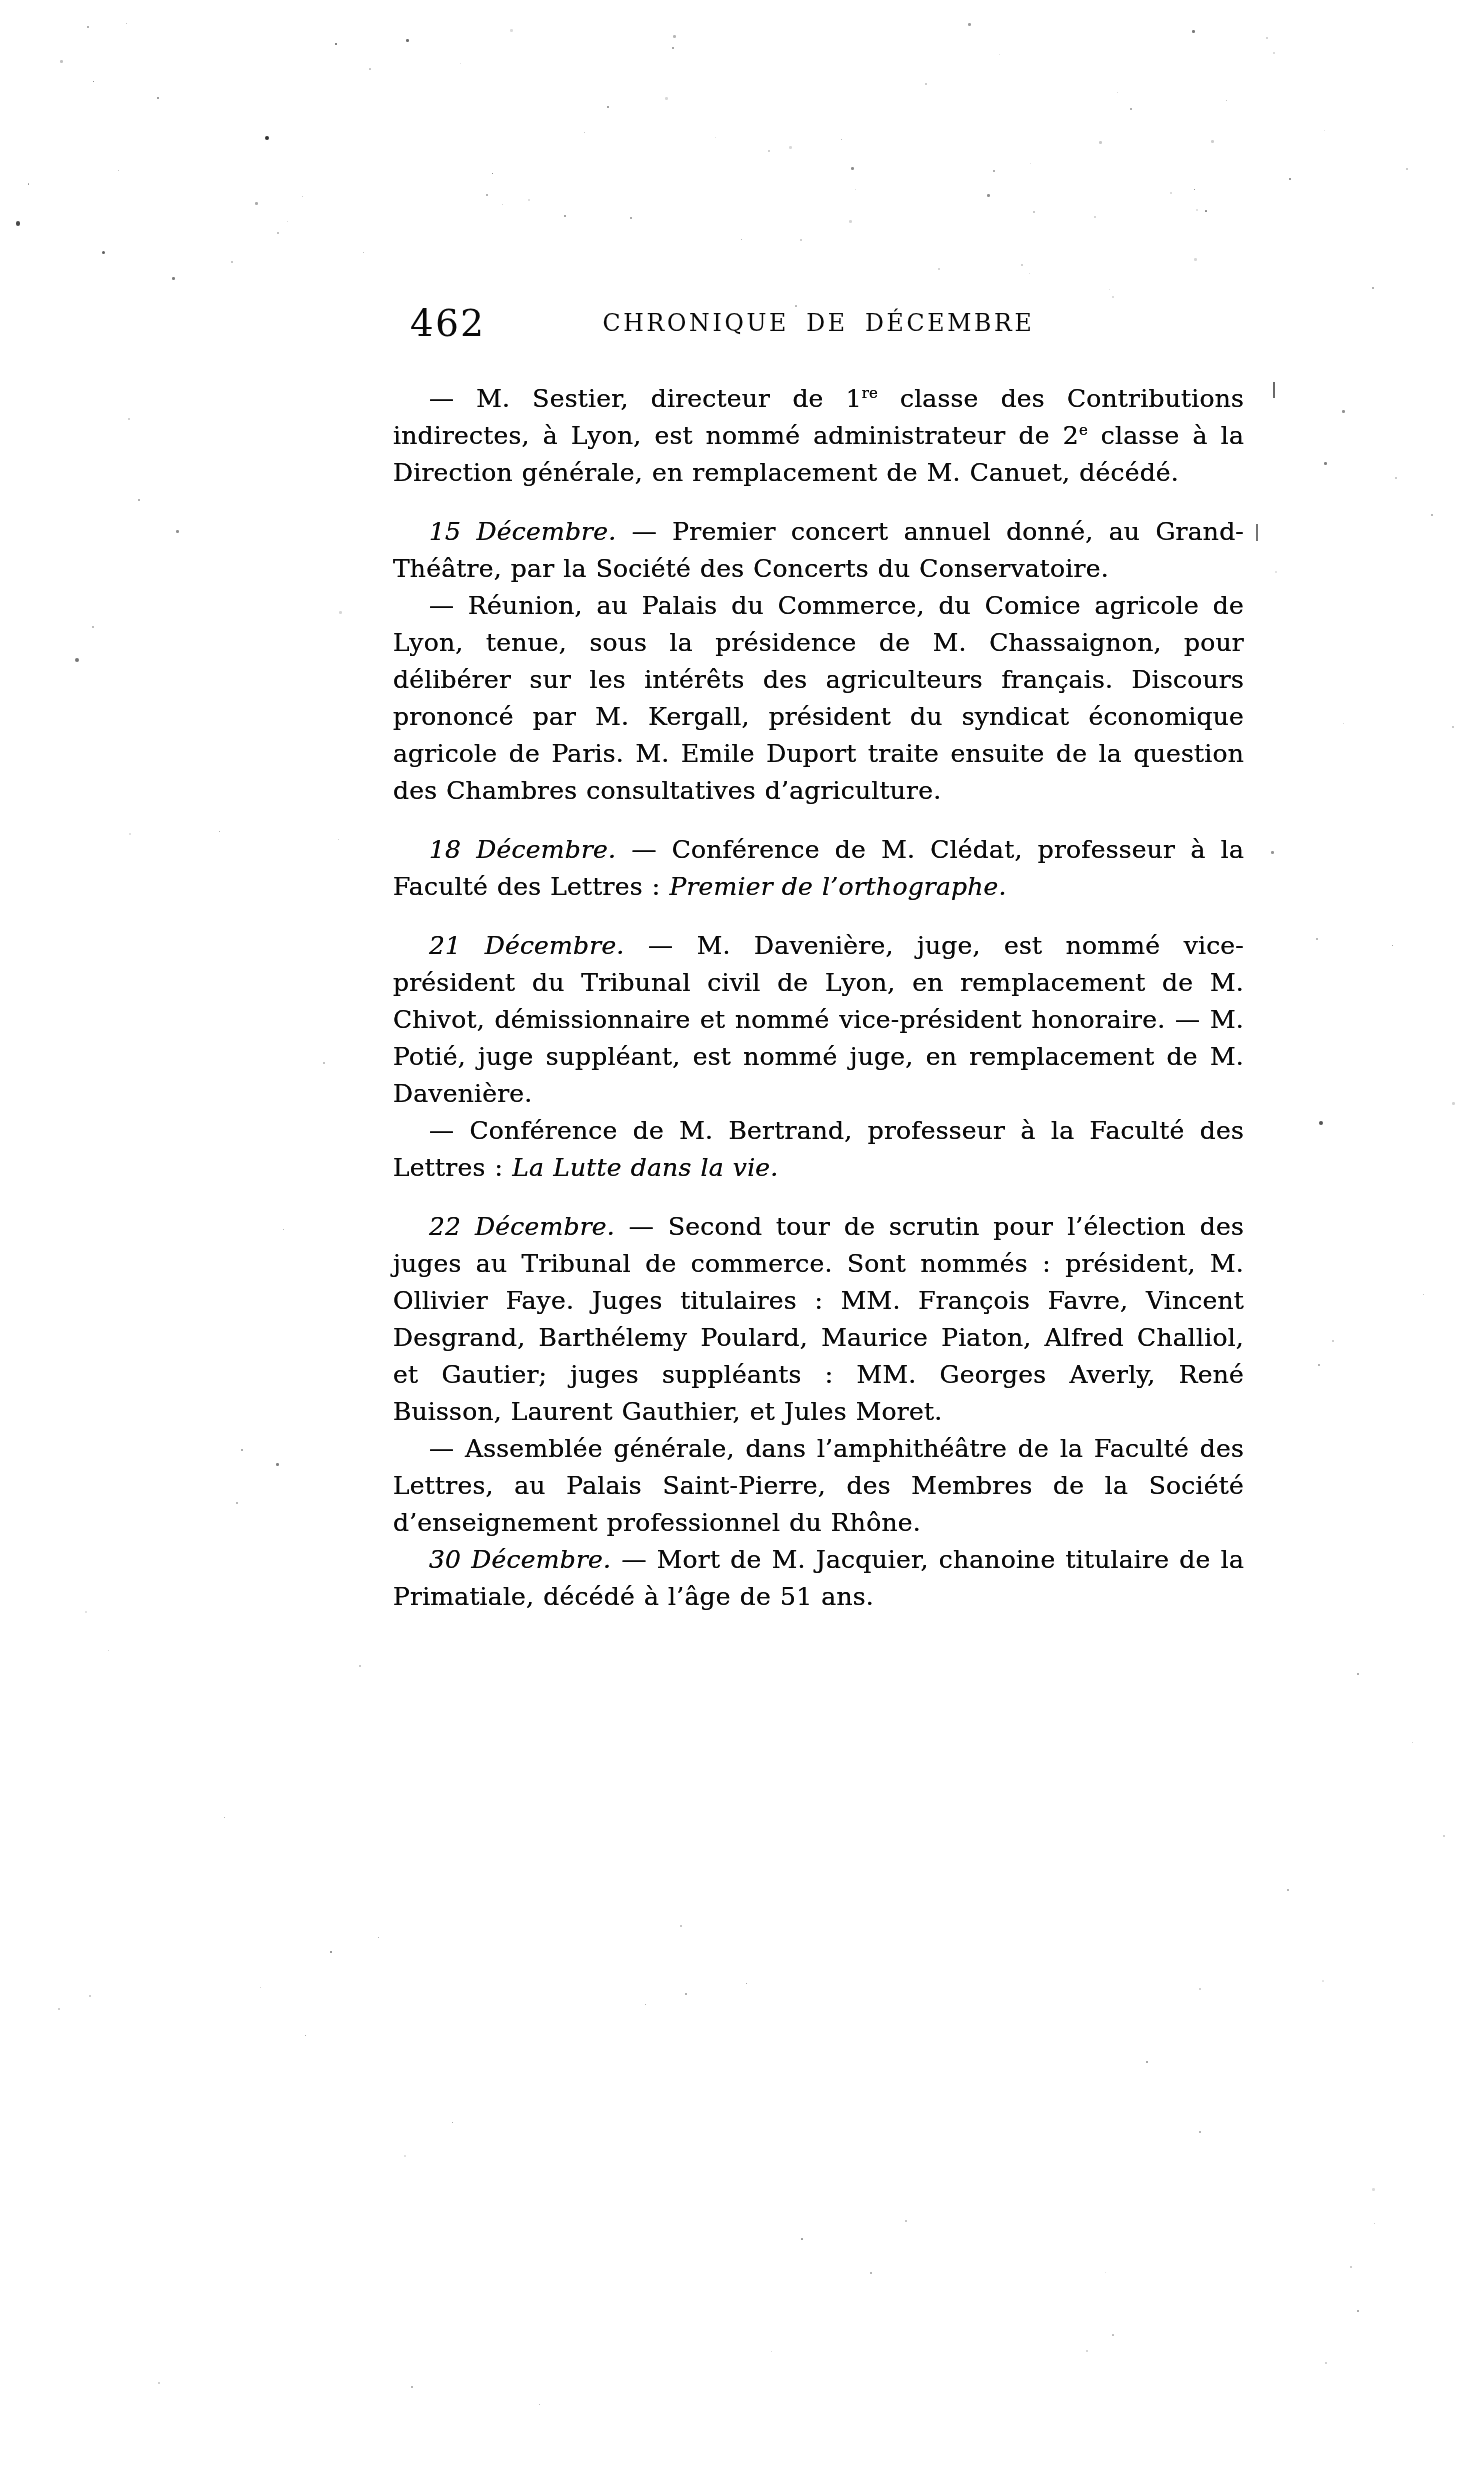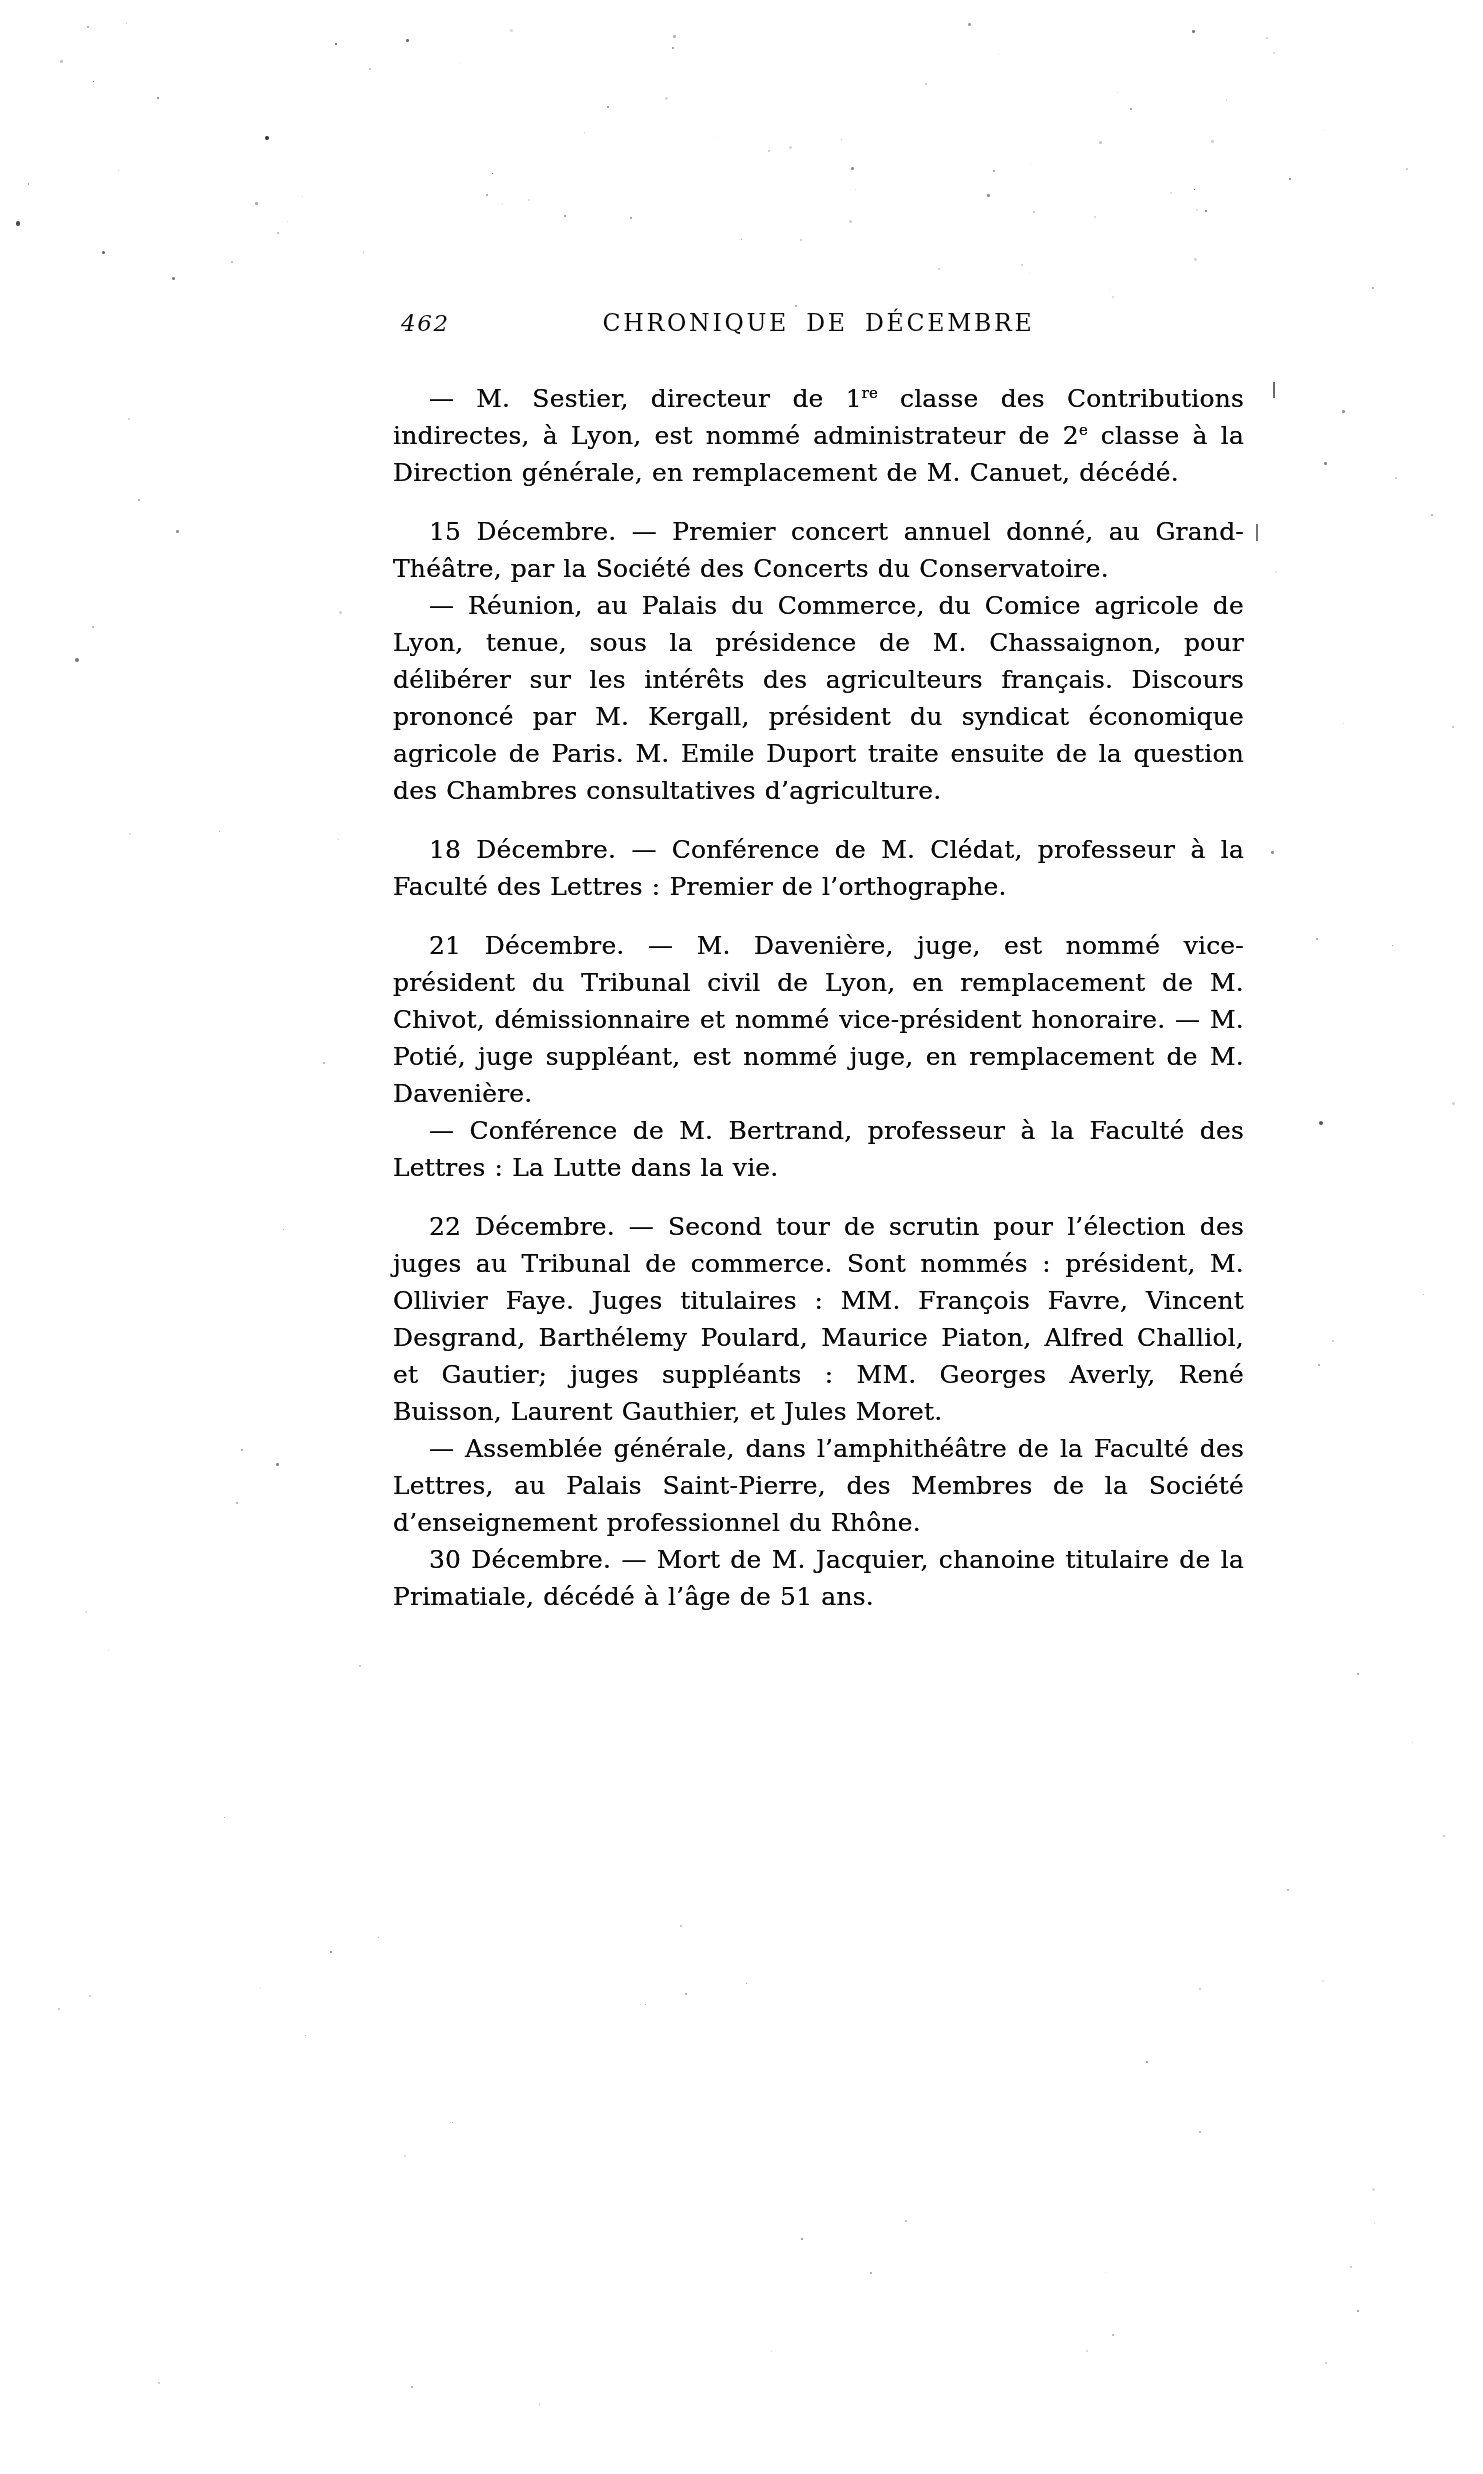--- a/index.html
+++ b/index.html
@@ -18,26 +18,25 @@
     left: 393px;
     top: 306px;
     width: 851px;
   }
   .header-row {
     position: relative;
     height: 38px;
   }
   .page-number {
     position: absolute;
-    left: 8px;
+    left: 17px;
     top: 0;
-    font-size: 23px;
+    font-size: 37px;
     line-height: 35px;
     letter-spacing: 1.6px;
-    font-style: italic;
   }
   .running-title {
     position: absolute;
     left: 0;
     right: 0;
     top: 3.1px;
     text-align: center;
     font-size: 23.6px;
     line-height: 28px;
     letter-spacing: 2.7px;
@@ -50,21 +49,21 @@
     font-size: 25px;
     line-height: 37px;
     text-align: justify;
     text-align-last: left;
     text-indent: 36px;
     letter-spacing: 0.2px;
     word-spacing: 0.9px;
     text-shadow: 0 0 0.4px rgba(0,0,0,0.85);
   }
   .para.entry { margin-top: 22px; }
-  .it { }
+  .it { font-style: italic; }
   sup { font-size: 0.6em; vertical-align: super; line-height: 0; letter-spacing: 0; }
   .speck {
     position: absolute;
     background: #1b1b1b;
     border-radius: 50%;
     pointer-events: none;
   }
   .tick {
     position: absolute;
     background: #2a2a2a;

